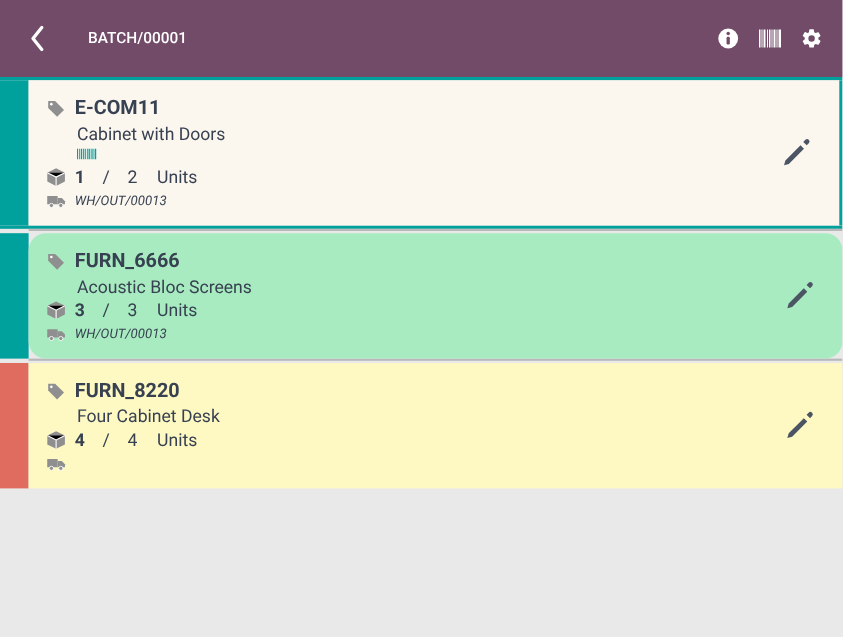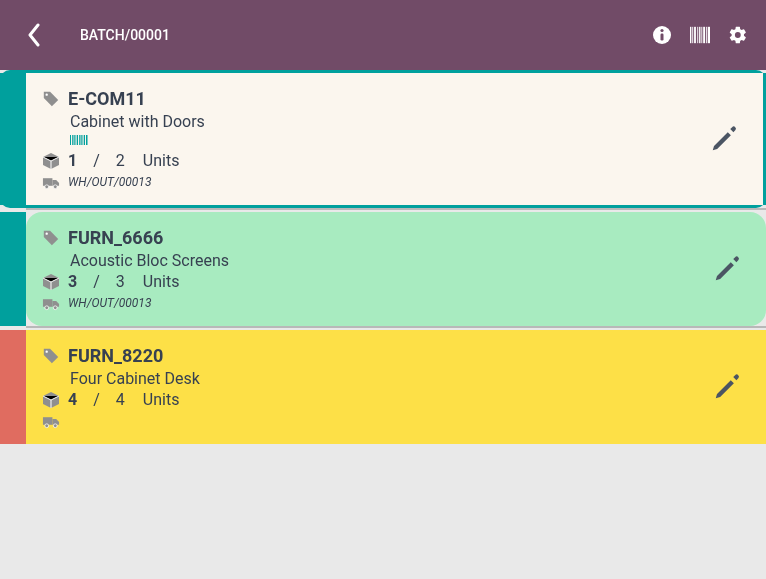--- a/index.html
+++ b/index.html
@@ -24,21 +24,21 @@
   .header-actions { display:flex; align-items:center; gap:18px; }
   .hicon { width:20px; height:20px; display:flex; align-items:center; justify-content:center; cursor:pointer; }
 
   
   .scanbar { background: var(--dark); height:92px; display:flex; align-items:center; justify-content:center; color:#fff; gap:24px; }
   .scanbar-text { font-size:18px; font-weight:500; }
 
   
   .list { flex:1; overflow:auto; }
   .row { display:flex; border-top:2px solid transparent; }
-  .row.selected { border-top:3px solid var(--teal); border-bottom:3px solid var(--teal);border-radius:10px; }
+  .row.selected { border-top:3px solid var(--teal); border-bottom:3px solid var(--teal); }
   .list .sep { height:2px; background:#b8b8b8; margin-left:26px; }
   .stripe { width:26px; flex:0 0 26px; }
   .card { flex:1; padding:12px 16px 14px 16px; position:relative; color:var(--text); }
   .card .edit { position:absolute; right:24px; top:50%; transform:translateY(-50%); cursor:pointer; }
   .line { display:flex; align-items:center; gap:8px; line-height:1.5; }
   .sku { font-weight:700; font-size:18px; }
   .prod { font-size:16px; margin-left:28px; }
   .mini-bar { margin-left:28px; margin-top:4px; margin-bottom:4px; }
   .qty { font-size:16px; }
   .qty .done { font-weight:700; }
@@ -178,21 +178,21 @@
           <div class="edit">
             <svg width="30" height="30" viewBox="0 0 24 24" style="color:#4b5563">
               <use href="#pencil-icon"></use>
             </svg>
           </div>
         </div>
       </div>
       <div class="sep"></div>
       <div class="row">
         <div class="stripe" style="background: rgb(224, 108, 96);"></div>
-        <div class="card" style="background: #fde047;">
+        <div class="card" style="background: #fef9c3;">
           <div class="line">
             <span class="fa">
               <svg width="18" height="18" viewBox="0 0 20 20">
                 <use href="#tag-icon"></use>
               </svg>
             </span>
             <span class="sku">FURN_8220</span>
           </div>
           <div class="prod">Four Cabinet Desk</div>
           <div class="line qty">

